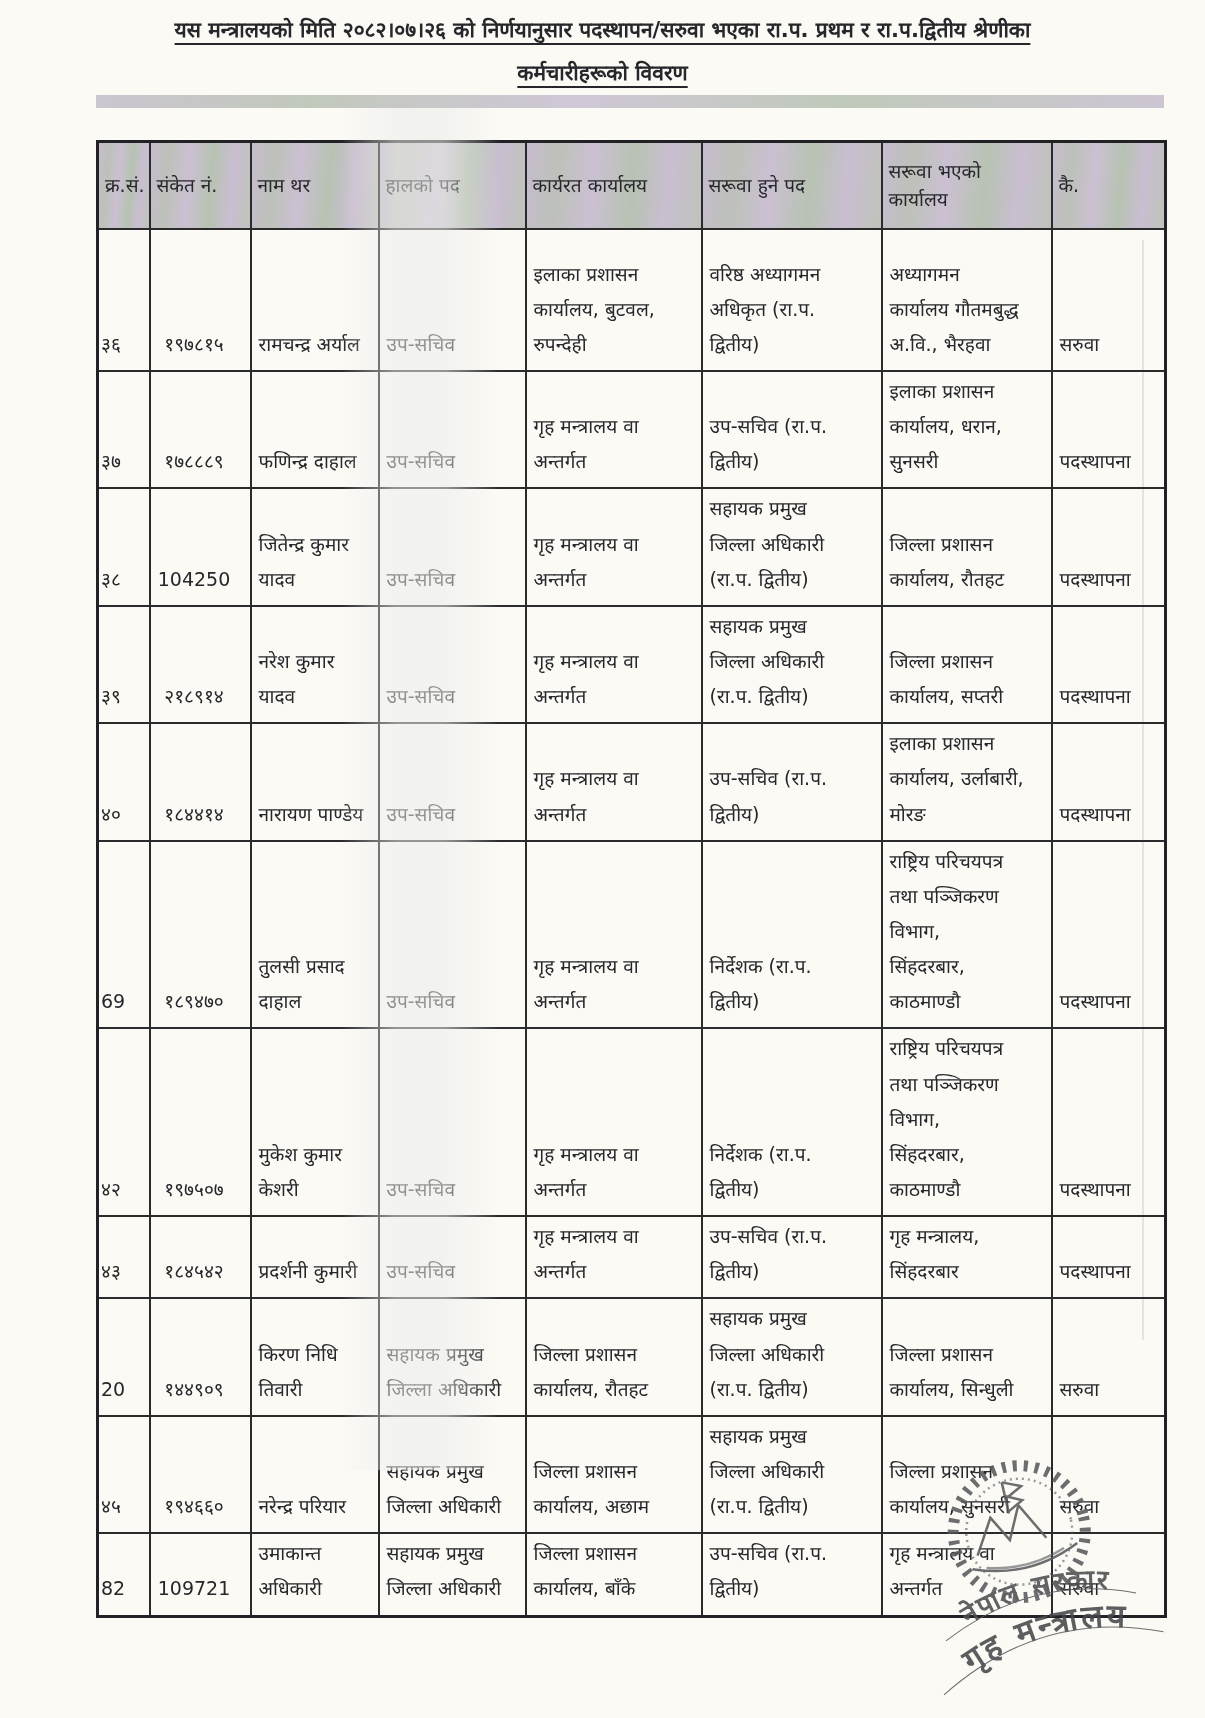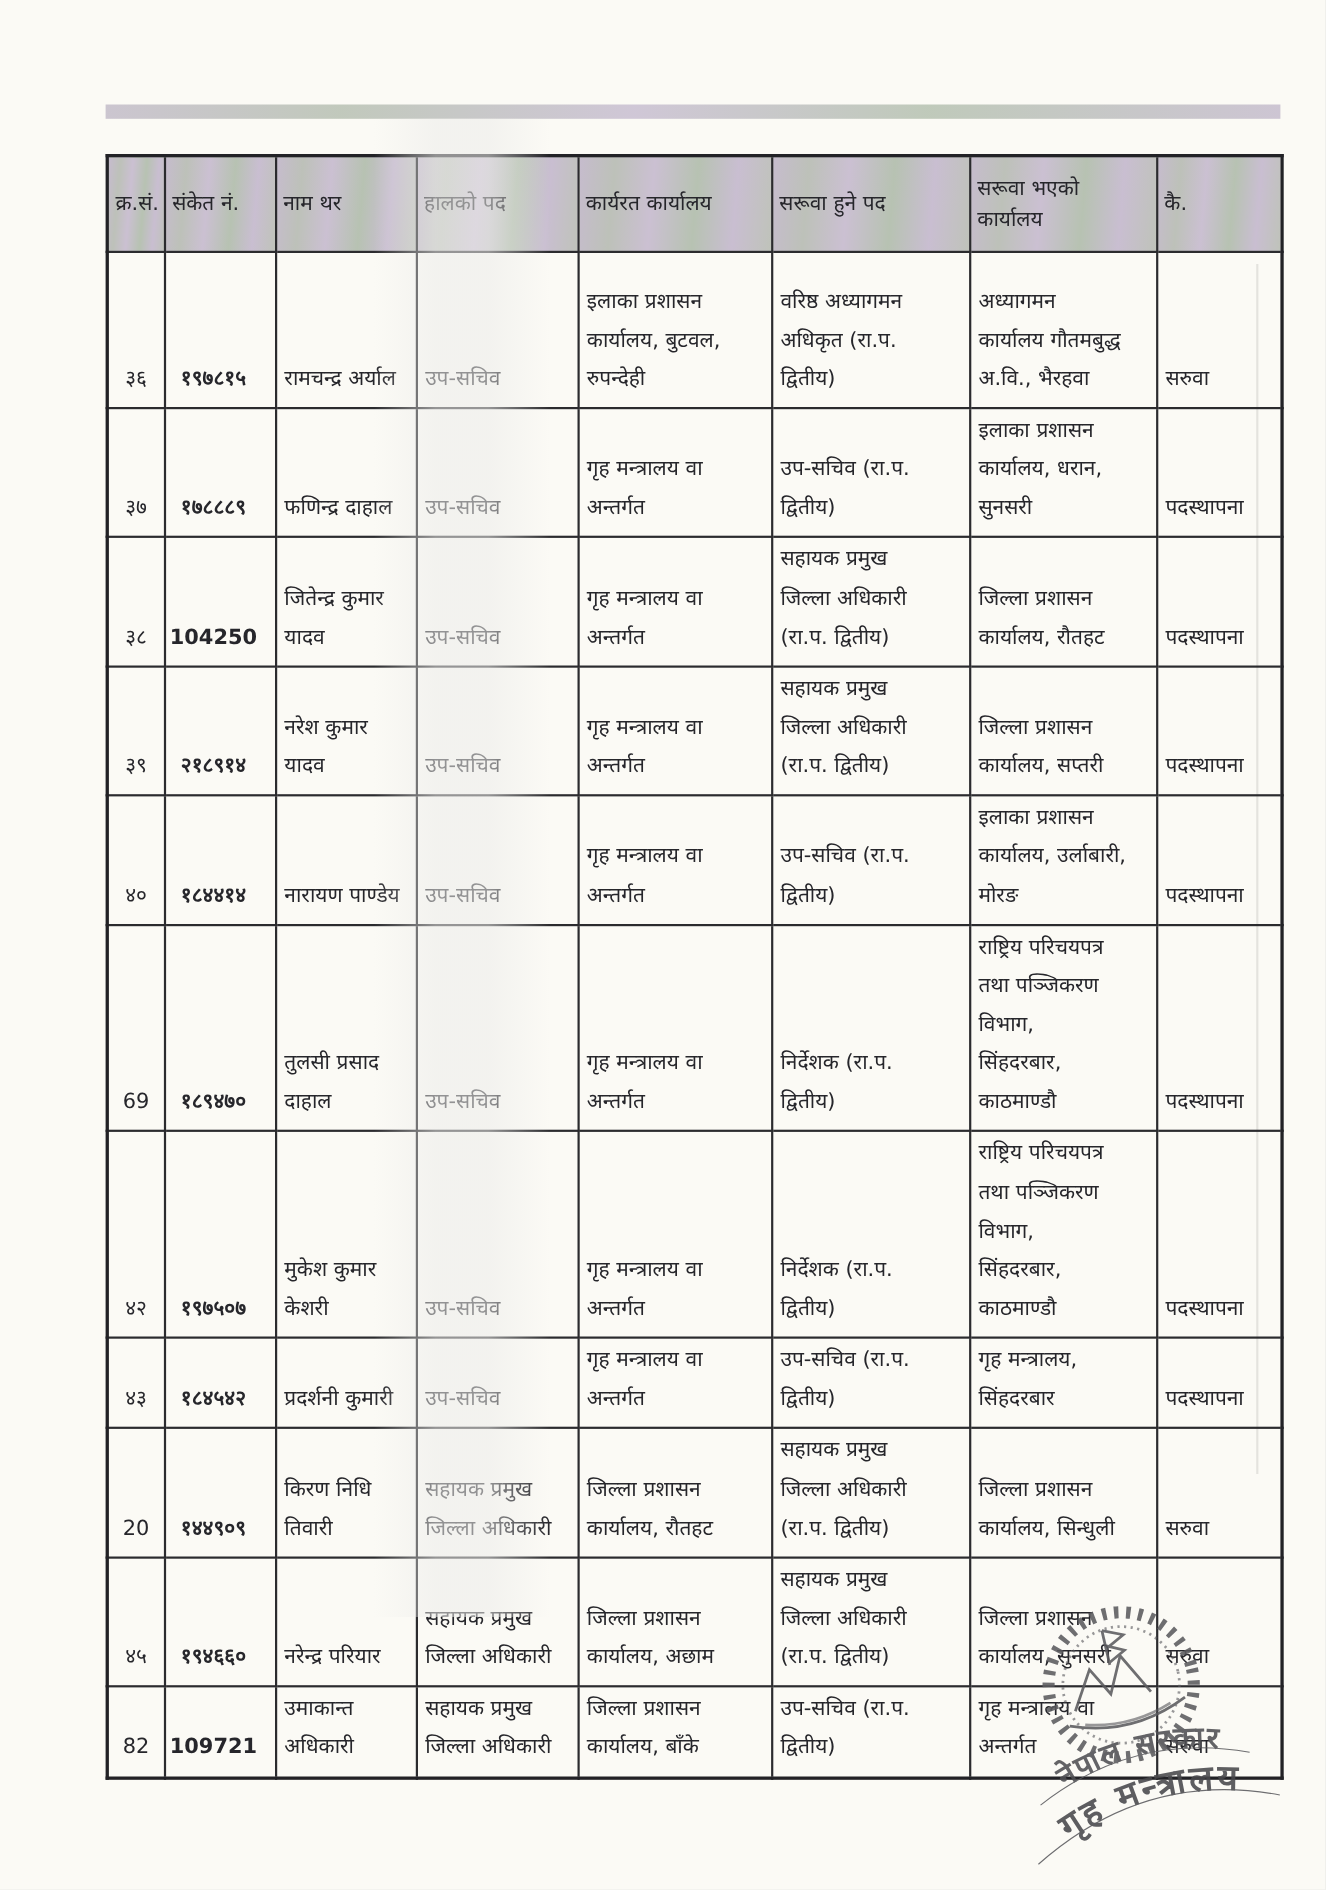--- a/index.html
+++ b/index.html
@@ -62,22 +62,22 @@
     border-bottom:3px solid #222226;
     line-height:1.45;
     font-size:19px;
   }
   tbody td{
     vertical-align:bottom;
     text-align:left;
     padding:2px 4px 8px 7px;
     background:transparent;
   }
-  tbody td.c-sn{text-align:center;padding-left:2px;padding-right:2px;}
-  tbody td.c-code{text-align:center;padding-left:2px;padding-right:14px;font-weight:bold;}
+  tbody td.c-sn{text-align:left;padding-left:2px;padding-right:2px;}
+  tbody td.c-code{text-align:center;padding-left:2px;padding-right:14px;}
   
   #table-body tr:nth-child(1){height:142px;}
   #table-body tr:nth-child(2){height:108px;}
   #table-body tr:nth-child(3){height:109px;}
   #table-body tr:nth-child(4){height:110px;}
   #table-body tr:nth-child(5){height:105px;}
   #table-body tr:nth-child(6){height:178px;}
   #table-body tr:nth-child(7){height:180px;}
   #table-body tr:nth-child(8){height:71px;}
   #table-body tr:nth-child(9){height:105px;}
@@ -93,20 +93,24 @@
     position:absolute;left:872px;top:1448px;width:320px;height:268px;
   }
 </style>
 </head>
 <body>
 
 <div class="page">
 
   <div class="crease"></div>
 
+  <div class="title-block">
+    <span class="title-line">यस मन्त्रालयको मिति २०८२।०७।२६ को निर्णयानुसार पदस्थापन/सरुवा भएका रा.प. प्रथम र रा.प.द्वितीय श्रेणीका</span><br>
+    <span class="title-line title-line2">कर्मचारीहरूको विवरण</span>
+  </div>
 
   <div class="pretable-strip"></div>
 
   <table class="transfer">
     <colgroup>
       <col style="width:52px">
         <col style="width:101px">
         <col style="width:128px">
         <col style="width:147px">
       <col style="width:176px">

